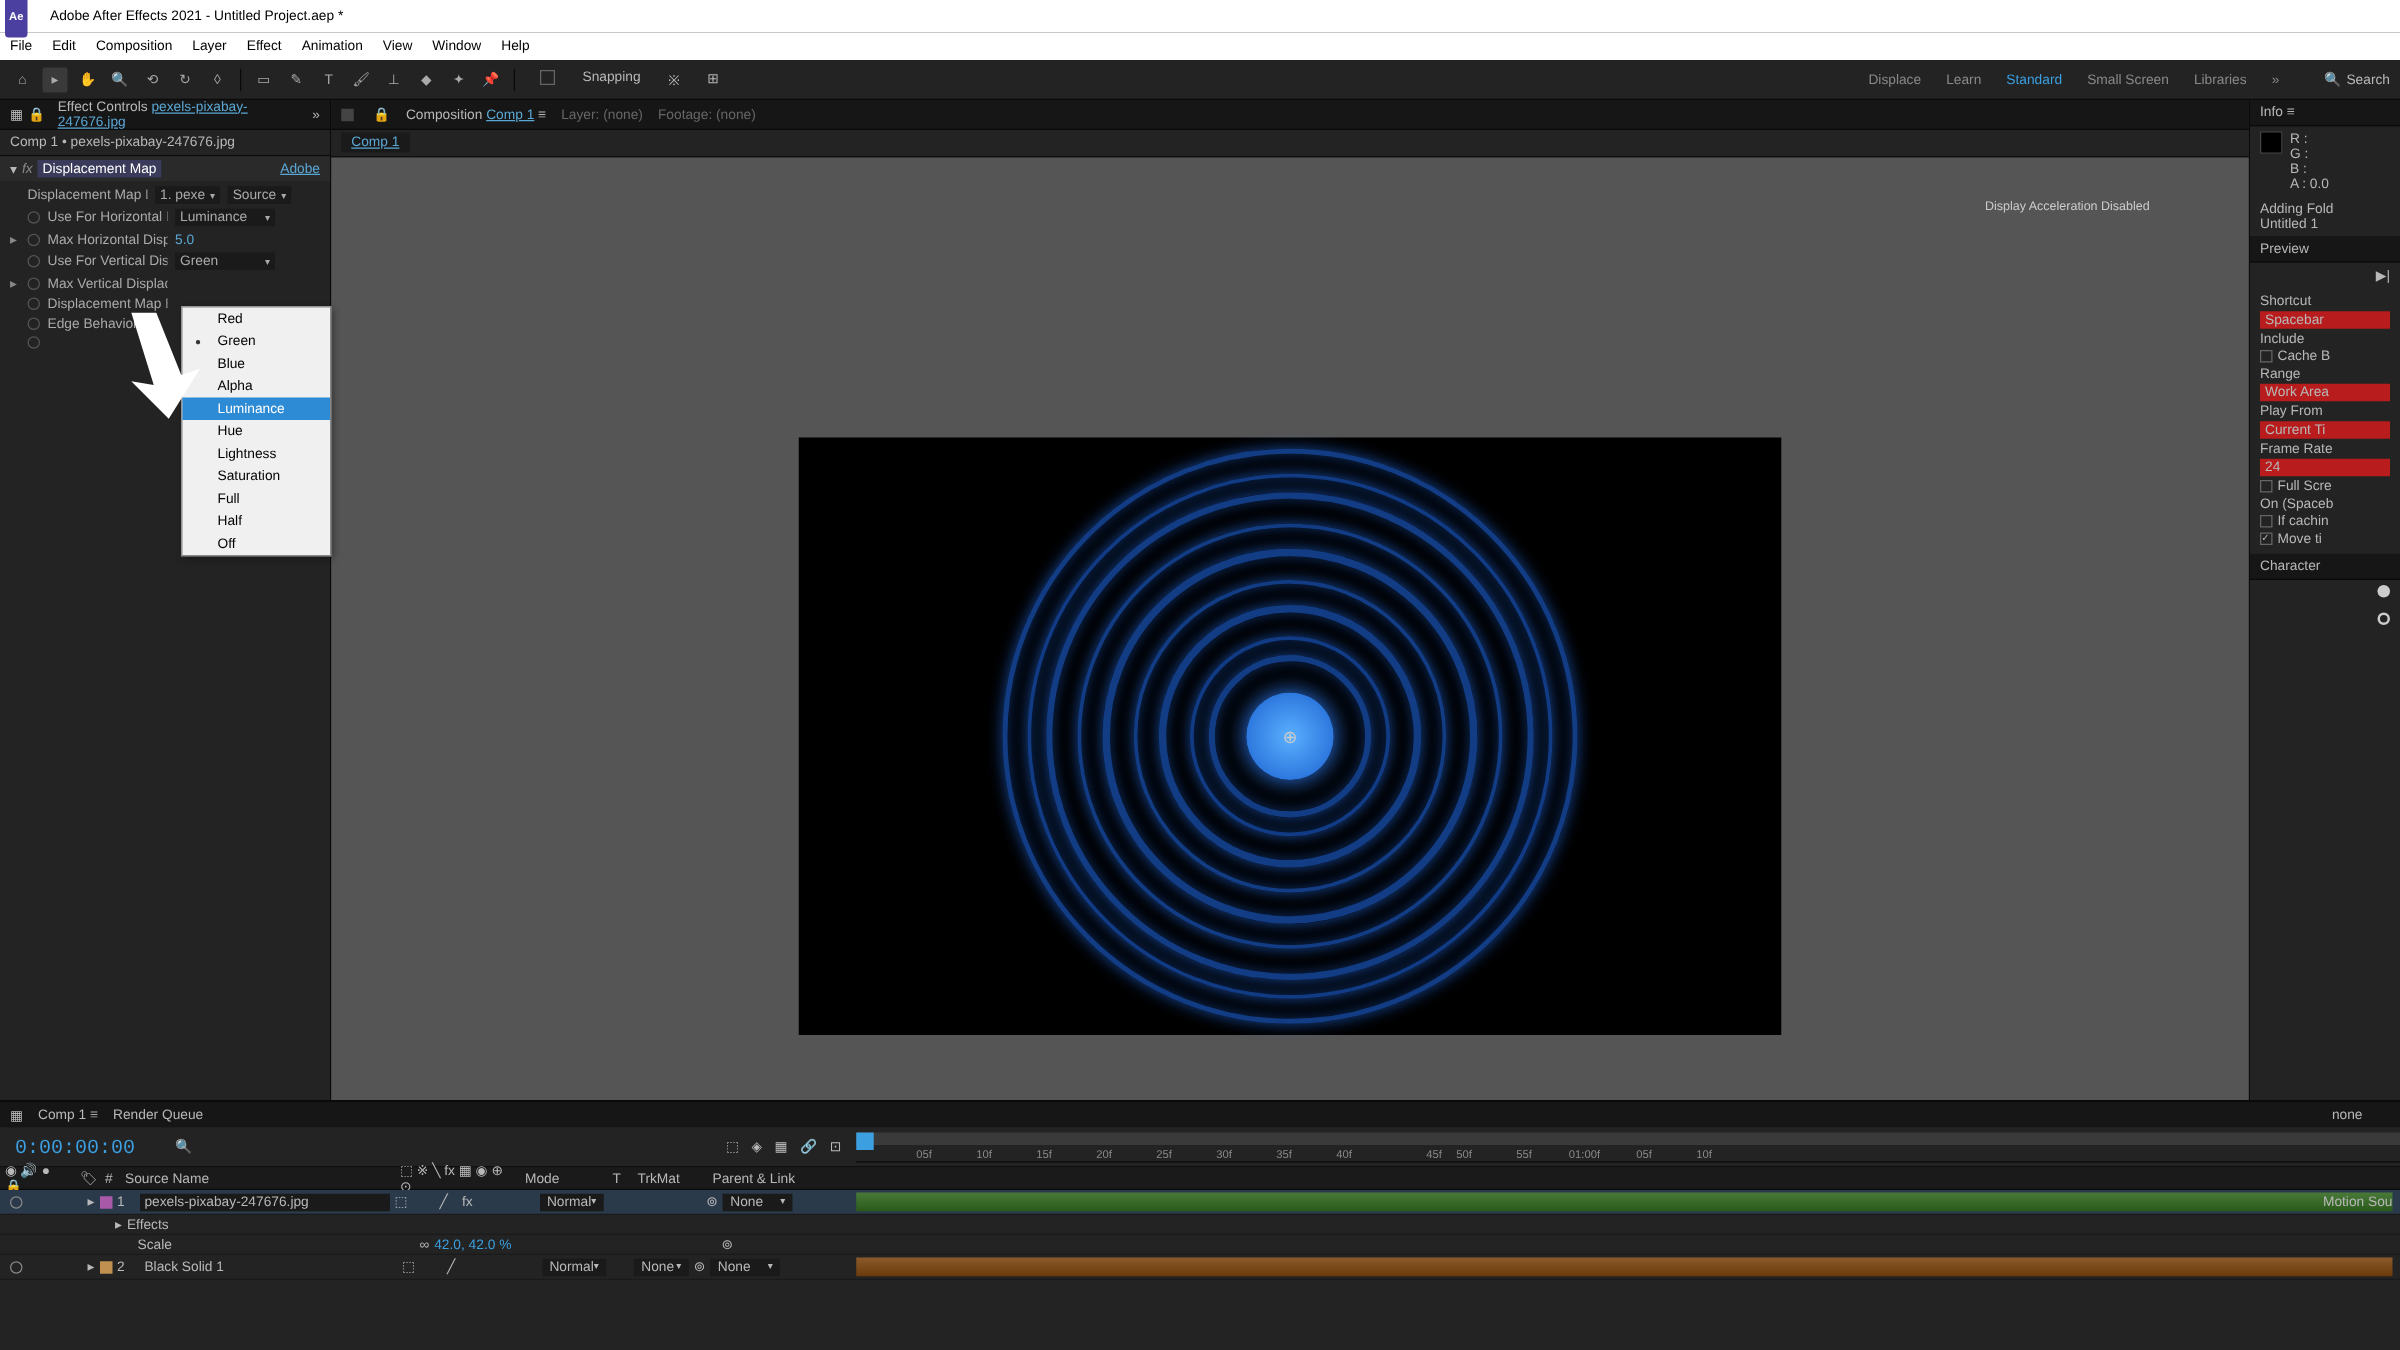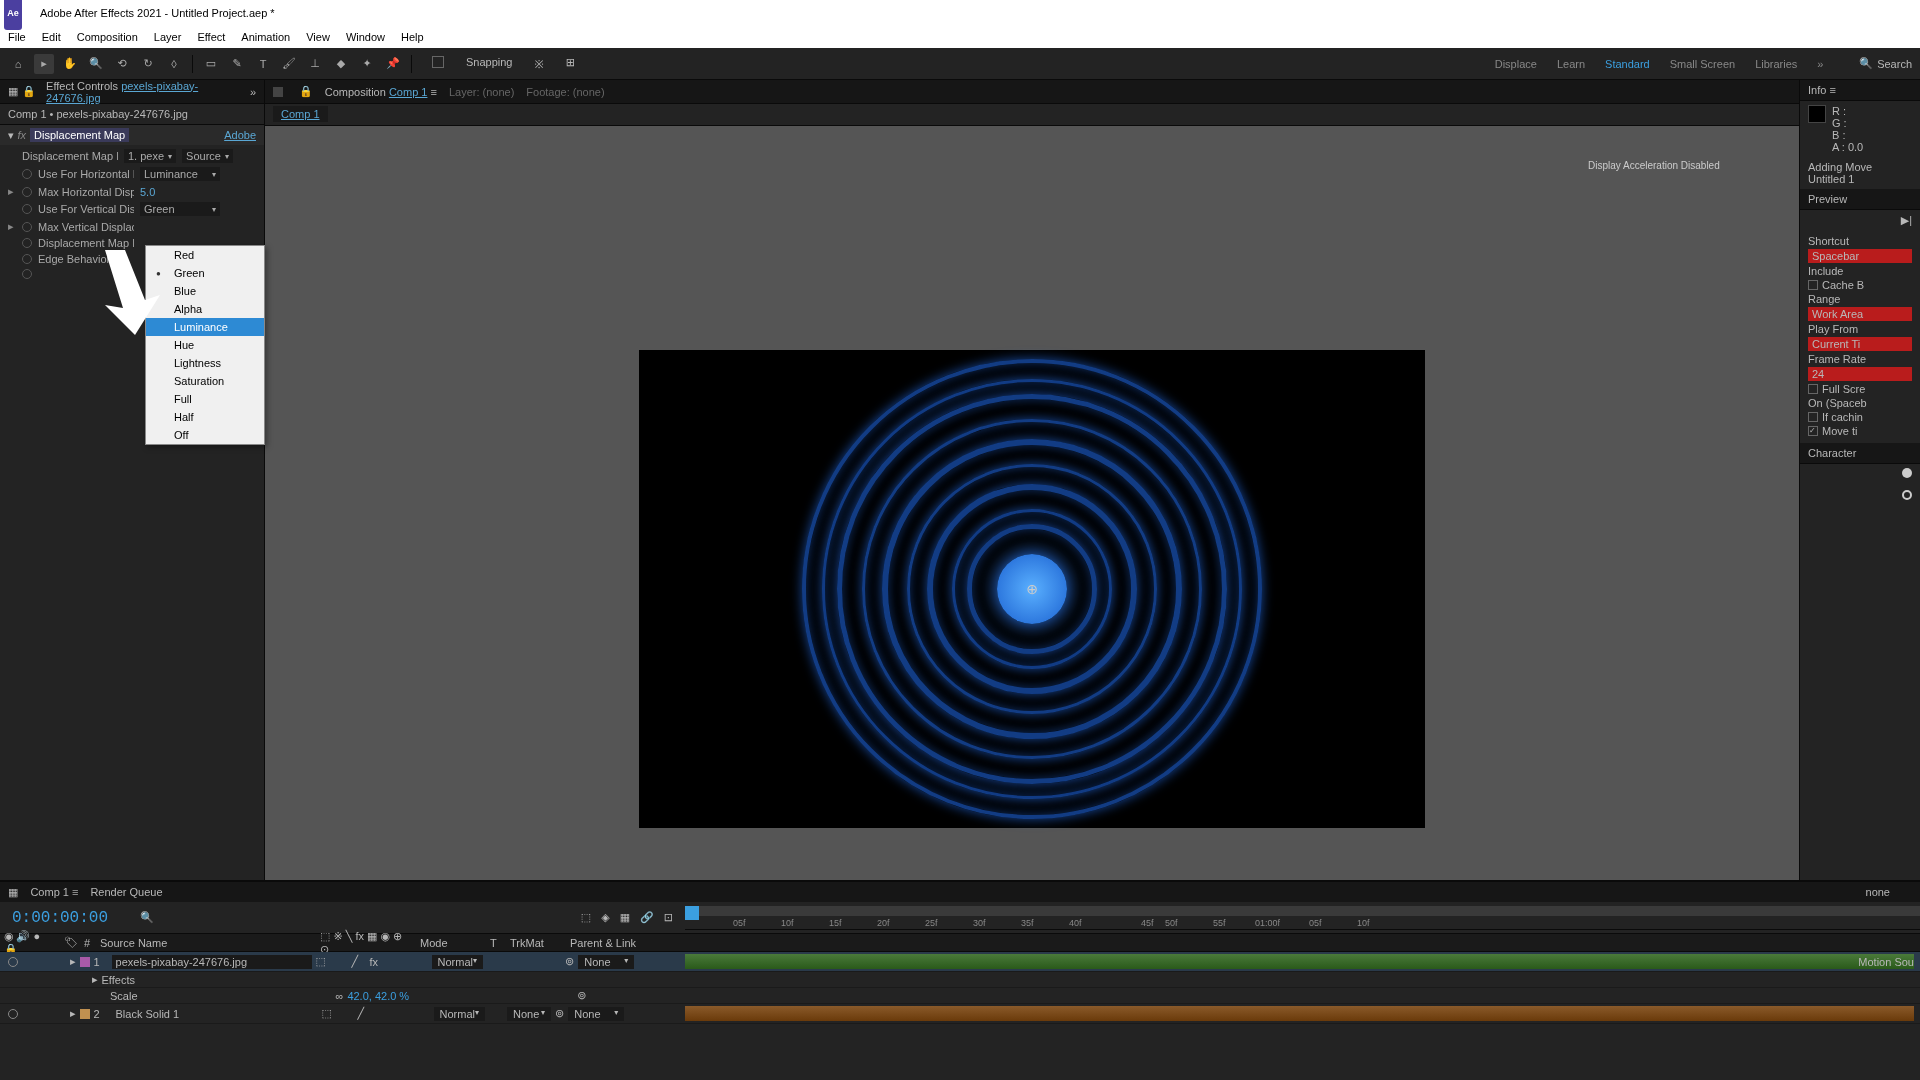--- a/index.html
+++ b/index.html
@@ -269,21 +269,21 @@
         <div>
           <div>R :</div>
           <div>G :</div>
           <div>B :</div>
           <div>A : 0.0</div>
         </div>
       </div>
     </div>
     <div class="r-sec" style="position:absolute;top:156px;right:140px;color:#ccc;width:200px;text-align:left">Display Acceleration Disabled</div>
     <div class="r-sec">
-      <div>Adding Move</div>
+      <div>Adding Fold</div>
       <div>Untitled 1</div>
     </div>
     <div class="r-tab">Preview</div>
     <div class="r-sec" style="text-align:right">
       <span>▶|</span>
     </div>
     <div class="r-sec">
       <div>Shortcut</div>
       <div class="r-input">Spacebar</div>
       <div>Include</div>

